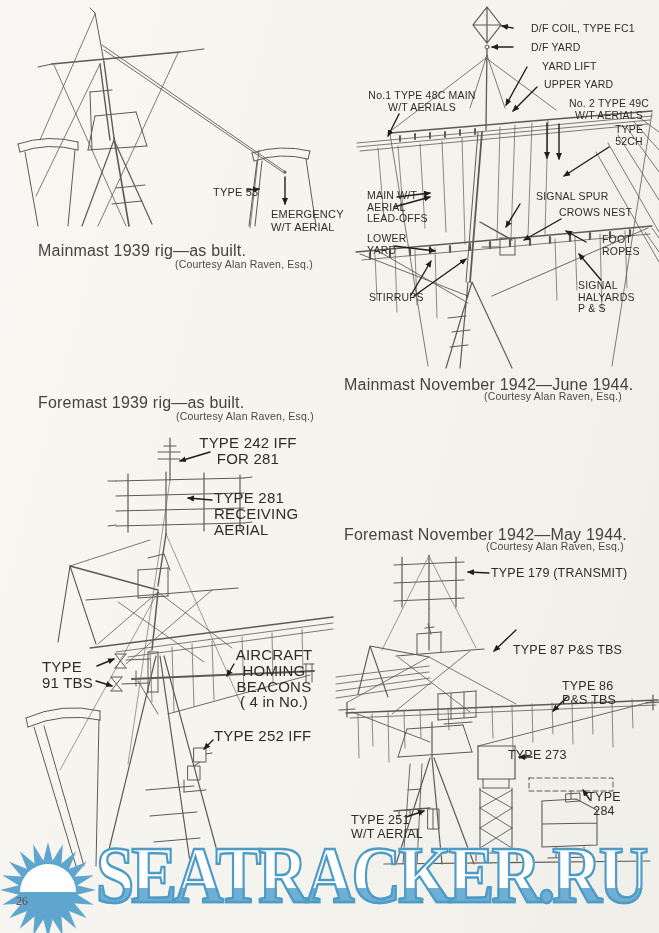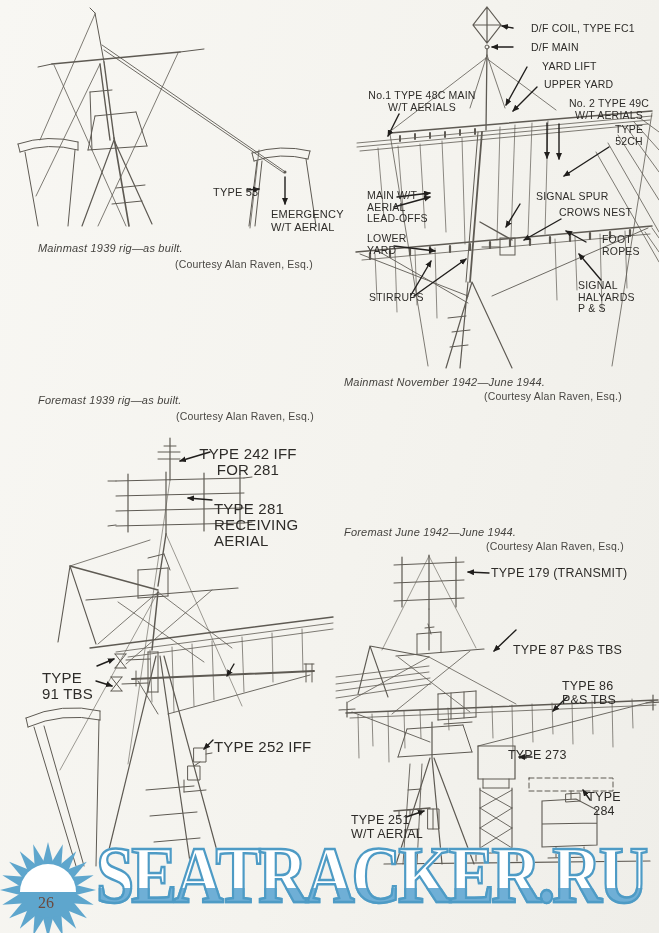--- a/index.html
+++ b/index.html
@@ -5,37 +5,37 @@
   html,body{margin:0;padding:0;}
   .page{
     position:relative;width:659px;height:933px;overflow:hidden;
     background:linear-gradient(105deg,#f8f7f3 0%,#f4f3ee 55%,#efeee9 100%);
     font-family:"Liberation Sans",sans-serif;
   }
   .art{position:absolute;left:0;top:0;z-index:1;}
   .lbl{position:absolute;z-index:2;color:#2e2c29;line-height:1.1;white-space:pre-line;letter-spacing:.2px;font-family:"Liberation Sans",sans-serif;}
   .s1{font-size:11px;line-height:1.2;}
   .s2{font-size:10.5px;margin-left:15px;}
-  .s3{font-size:15px;line-height:1.05;margin-top:11px;}
+  .s3{font-size:15px;line-height:1.05;}
   .s4{font-size:12.5px;line-height:1.12;}
   .tc{text-align:center;}
-  .cap{position:absolute;z-index:2;font-size:11px;font-style:italic;color:#45433f;letter-spacing:.2px;}
+  .cap{position:absolute;z-index:2;font-size:16px;color:#45433f;letter-spacing:.2px;}
   .credit{font-style:normal;font-size:10.5px;color:#4a4844;text-align:right;}
   .wm{position:absolute;left:0;top:836px;width:659px;height:97px;z-index:3;}
   .wm-text{
     position:absolute;left:96px;top:0;
     font-family:"Liberation Serif",serif;font-weight:700;
     font-size:70px;line-height:70px;letter-spacing:-3px;white-space:nowrap;
     transform:scale(0.98,1.14);transform-origin:top left;
     background:linear-gradient(to bottom,#ffffff 0%,#ffffff 65%,var(--wm-fill,#6fafd6) 65%,var(--wm-fill,#6fafd6) 100%);
     -webkit-background-clip:text;background-clip:text;color:transparent;
     -webkit-text-stroke:2.2px var(--wm-stroke,#4e9bc5);
   }
   .sun{position:absolute;left:-4px;top:4px;}
-  .pagenum{position:absolute;left:38px;top:894px;z-index:4;font-family:"Liberation Serif",serif;font-size:16px;color:var(--page-num,#6b4a3f);}
+  .pagenum{position:absolute;left:16px;top:894px;z-index:4;font-family:"Liberation Serif",serif;font-size:12px;color:var(--page-num,#6b4a3f);}
 </style>
 </head>
 <body>
 
 <div class="page">
 
   <svg class="art" width="659" height="933" viewBox="0 0 659 933">
     <defs>
       <marker id="ah" markerUnits="userSpaceOnUse" markerWidth="8" markerHeight="8" refX="6" refY="3" orient="auto">
         <path d="M0,0 L7,3 L0,6 Z" fill="#201e1c"></path>
@@ -189,21 +189,21 @@
     </g>
   </svg>
 
   <div class="lbl s1" style="left:213px;top:186px">TYPE 53</div>
   <div class="lbl s1" style="left:271px;top:208px">EMERGENCY
 W/T AERIAL</div>
   <div class="cap" style="left:38px;top:242px">Mainmast 1939 rig—as built.</div>
   <div class="cap credit" style="left:175px;top:258px">(Courtesy Alan Raven, Esq.)</div>
 
   <div class="lbl s2" style="left:516px;top:23px">D/F COIL, TYPE FC1</div>
-  <div class="lbl s2" style="left:516px;top:42px">D/F MAIN</div>
+  <div class="lbl s2" style="left:516px;top:42px">D/F YARD</div>
   <div class="lbl s2" style="left:527px;top:61px">YARD LIFT</div>
   <div class="lbl s2" style="left:529px;top:79px">UPPER YARD</div>
   <div class="lbl s2 tc" style="left:348px;top:90px;width:118px">No.1 TYPE 48C MAIN
 W/T AERIALS</div>
   <div class="lbl s2 tc" style="left:540px;top:98px;width:108px">No. 2 TYPE 49C
 W/T AERIALS</div>
   <div class="lbl s2 tc" style="left:594px;top:124px;width:40px">TYPE
 52CH</div>
   <div class="lbl s2" style="left:352px;top:190px">MAIN W/T
 AERIAL
@@ -223,23 +223,27 @@
 
   <div class="cap" style="left:38px;top:394px">Foremast 1939 rig—as built.</div>
   <div class="cap credit" style="left:176px;top:410px">(Courtesy Alan Raven, Esq.)</div>
   <div class="lbl s3 tc" style="left:183px;top:435px;width:130px">TYPE 242 IFF
 FOR 281</div>
   <div class="lbl s3" style="left:214px;top:490px">TYPE 281
 RECEIVING
 AERIAL</div>
   <div class="lbl s3" style="left:42px;top:659px">TYPE
 91 TBS</div>
+  <div class="lbl s3 tc" style="left:228px;top:647px;width:92px">AIRCRAFT
+HOMING
+BEACONS
+( 4 in No.)</div>
   <div class="lbl s3" style="left:214px;top:728px">TYPE 252 IFF</div>
 
-  <div class="cap" style="left:344px;top:526px">Foremast June 1942—June 1944.</div>
+  <div class="cap" style="left:344px;top:526px">Foremast November 1942—May 1944.</div>
   <div class="cap credit" style="left:486px;top:540px">(Courtesy Alan Raven, Esq.)</div>
   <div class="lbl s4" style="left:491px;top:566px">TYPE 179 (TRANSMIT)</div>
   <div class="lbl s4" style="left:513px;top:643px">TYPE 87 P&amp;S TBS</div>
   <div class="lbl s4" style="left:562px;top:679px">TYPE 86
 P&amp;S TBS</div>
   <div class="lbl s4" style="left:508px;top:748px">TYPE 273</div>
   <div class="lbl s4 tc" style="left:581px;top:790px;width:46px">TYPE
 284</div>
   <div class="lbl s4" style="left:351px;top:813px">TYPE 251
 W/T AERIAL</div>

